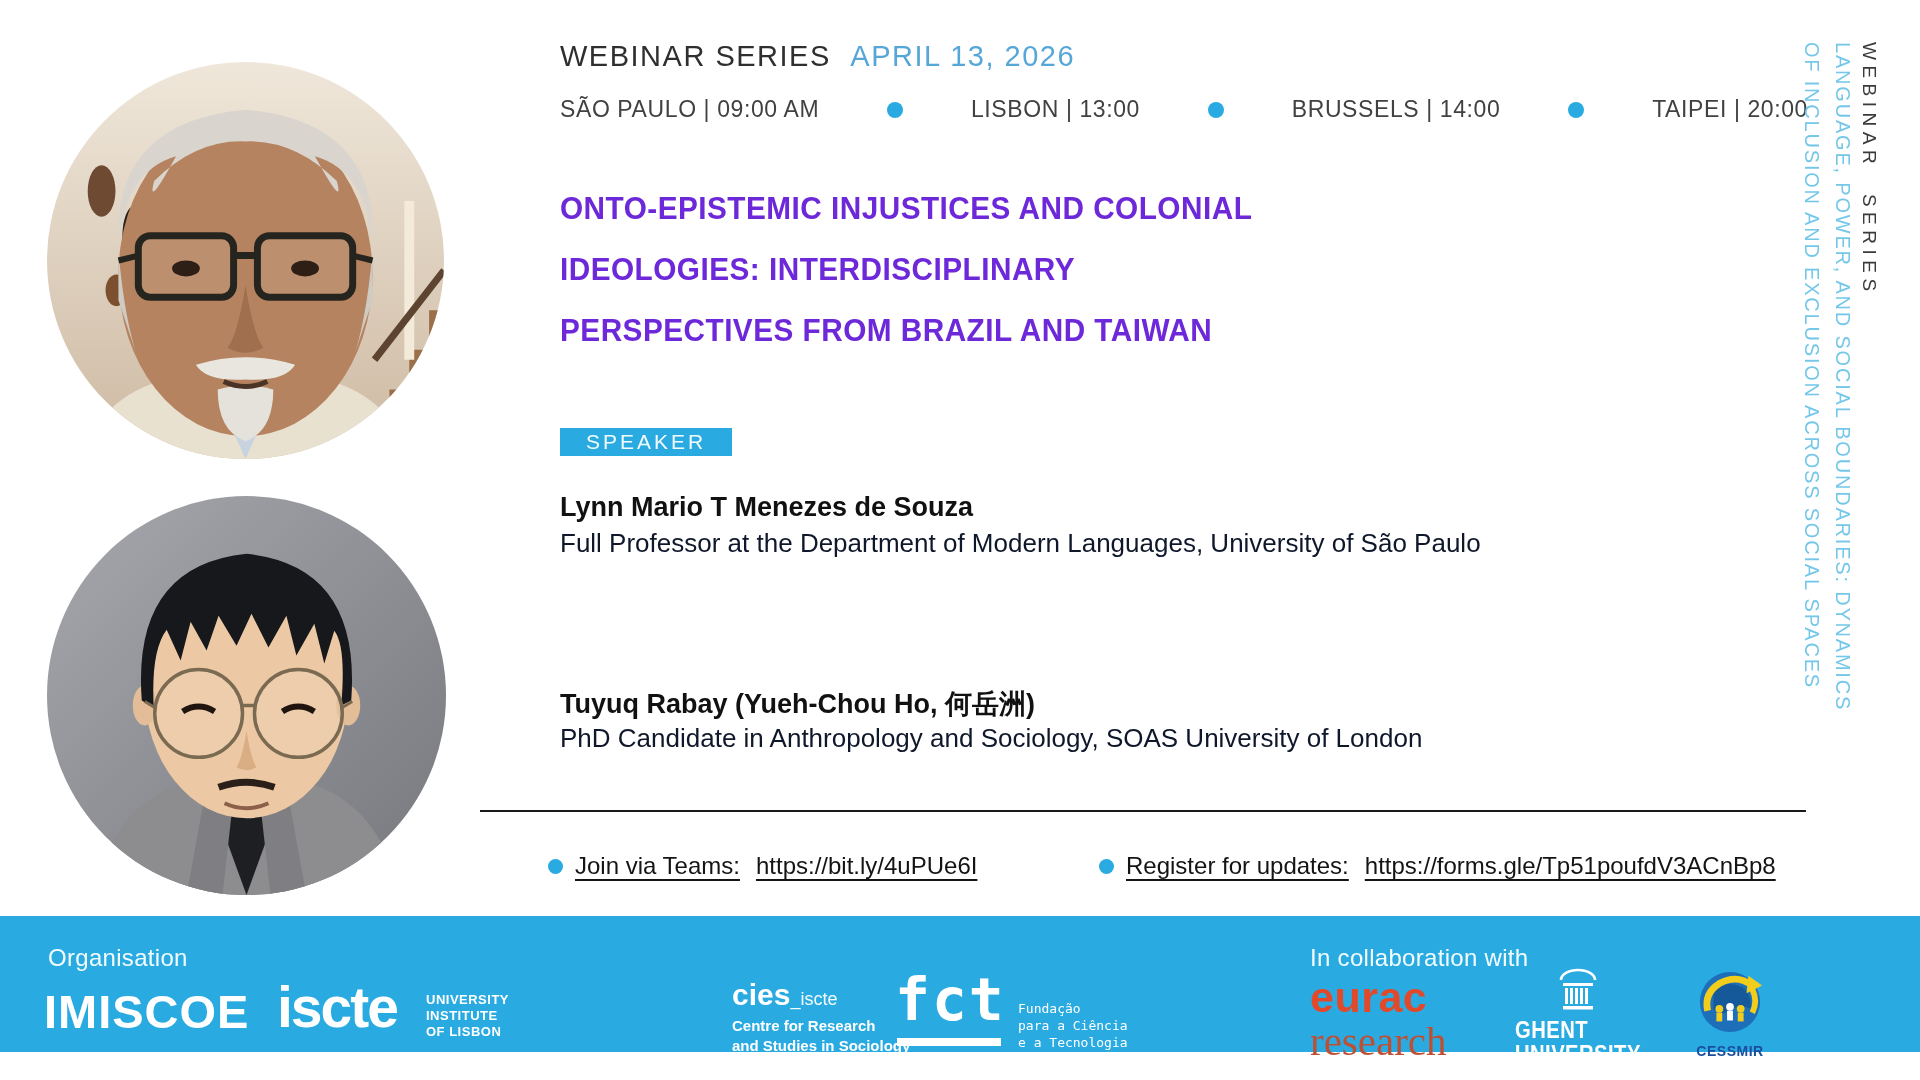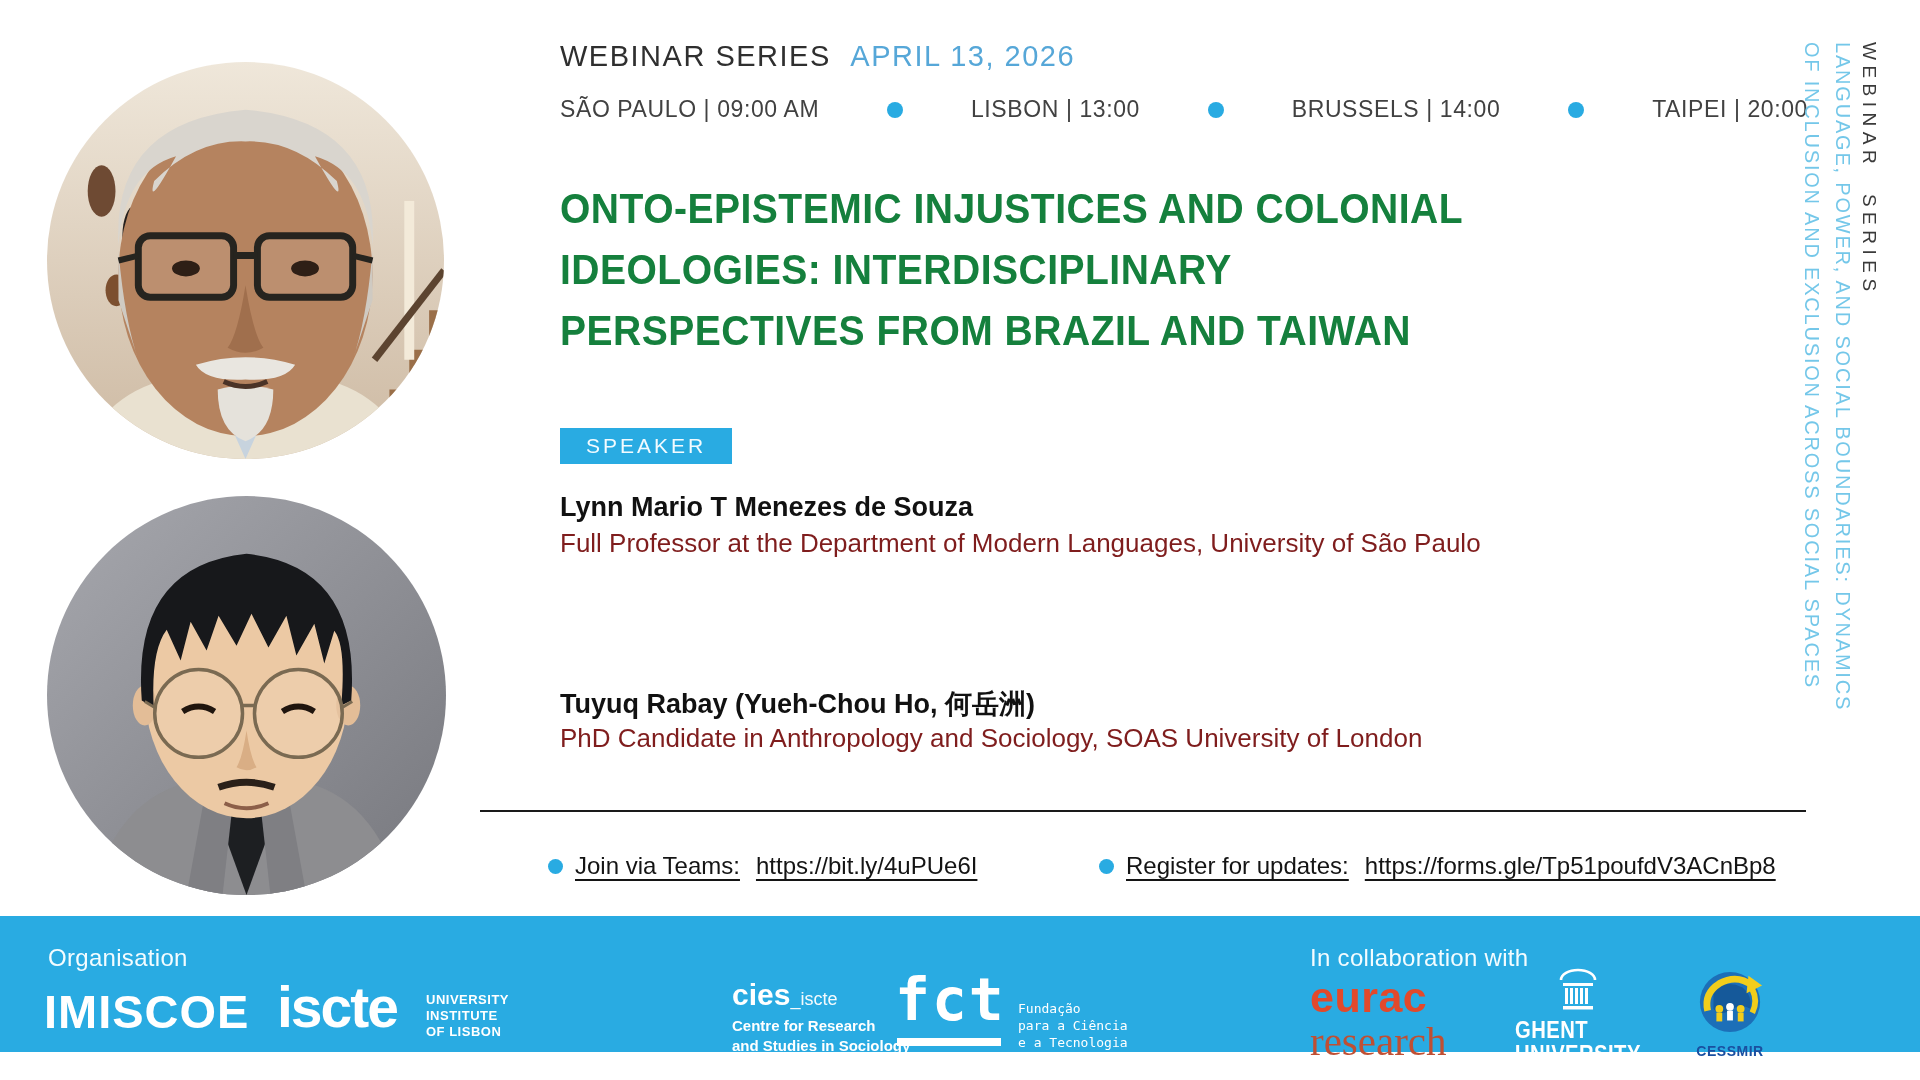--- a/index.html
+++ b/index.html
@@ -17,33 +17,33 @@
           color:#2f2f2f;font-weight:500;white-space:nowrap;}
   .header .date{color:#56a7d8;margin-left:10px;margin-top:18px;}
 
   
   .schedule{position:absolute;left:560px;top:96px;width:1248px;display:flex;
             align-items:center;justify-content:space-between;}
   .sched-item{font-size:23px;color:#414141;letter-spacing:0.6px;white-space:nowrap;}
   .sched-dot{width:16px;height:16px;border-radius:50%;background:#29abe2;flex:0 0 auto;}
 
   
-  .title{position:absolute;left:560px;top:178px;color:#15803d;font-weight:700;
-         font-size:42px;line-height:61px;letter-spacing:0.5px;}
+  .title{position:absolute;left:560px;top:178px;color:#6d28d9;font-weight:700;
+         font-size:32px;line-height:61px;letter-spacing:0.5px;}
   .title .tl{transform:scaleX(0.93);transform-origin:left center;white-space:nowrap;}
 
   
-  .badge{position:absolute;left:560px;height:36px;display:inline-flex;align-items:center;
+  .badge{position:absolute;left:560px;height:28px;display:inline-flex;align-items:center;
          padding:0 26px;background:#29abe2;color:#f2fbff;font-size:21px;letter-spacing:3px;
          white-space:nowrap;}
   .badge-speaker{top:428px;}
   .badge-discussant{top:622px;}
   .person-name{position:absolute;left:560px;font-size:27px;font-weight:700;color:#111;
                white-space:nowrap;}
-  .person-role{position:absolute;left:560px;font-size:26px;color:#7f1d1d;white-space:nowrap;}
+  .person-role{position:absolute;left:560px;font-size:26px;color:#0f172a;white-space:nowrap;}
   .name1{top:492px;} .role1{top:528px;}
   .name2{top:686px;} .role2{top:723px;}
 
   
   .rule{position:absolute;left:480px;top:810px;width:1326px;height:2px;background:#1a1a1a;}
   .linkrow{position:absolute;top:852px;display:flex;align-items:center;gap:12px;
            font-size:24px;color:#141414;white-space:nowrap;}
   .link1{left:548px;} .link2{left:1099px;}
   .linkrow .dot{width:15px;height:15px;border-radius:50%;background:#29abe2;flex:0 0 auto;}
   .linkrow .lbl{text-decoration:underline;text-underline-offset:5px;}

